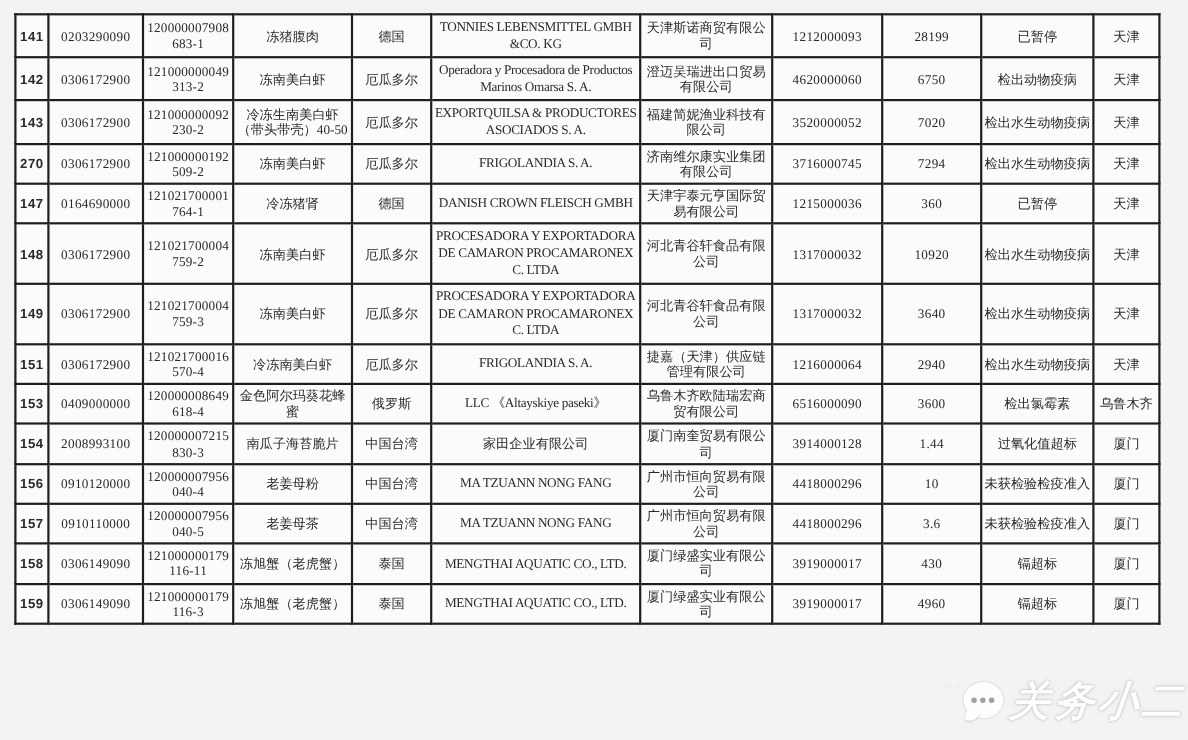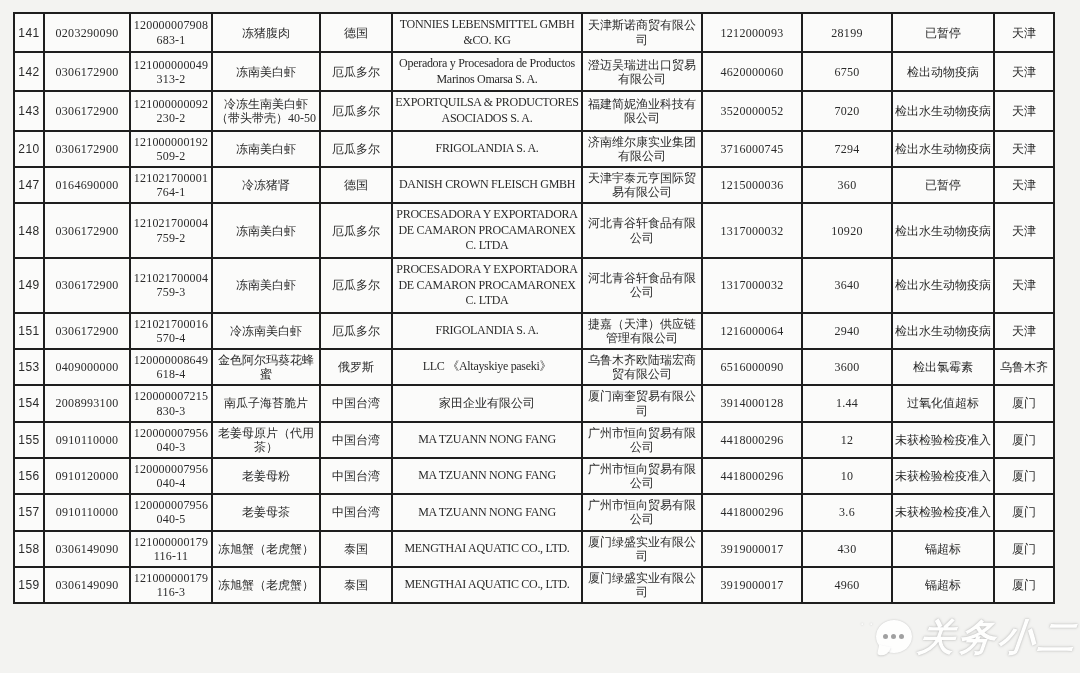--- a/index.html
+++ b/index.html
@@ -17,21 +17,21 @@
   }
   table.doc td{
     border:2px solid #1e1e1e;
     padding:3px 2px;
     text-align:center;vertical-align:middle;
     font-size:12px;line-height:1.18;
     word-break:break-all;overflow:hidden;
   }
   td.c-seq{
     font-family:"Liberation Sans","DejaVu Sans",sans-serif;
-    font-weight:normal;font-size:13px;letter-spacing:0.5px;margin-left:34px;
+    font-weight:bold;font-size:13px;letter-spacing:0.5px;margin-left:34px;
   }
   td.c-num{font-size:12px;letter-spacing:0.3px;}
   td.c-reg{font-size:11.5px;letter-spacing:0.2px;border-radius:18px;}
   td.c-cn{font-size:12px;}
   td.c-mfr{font-size:12px;}
   td.c-mfr.latin{
     font-family:Liberation Serif, serif;
     font-size:12px;letter-spacing:-0.3px;line-height:1.3;
   }
   td.c-reason{font-size:11.5px;padding:3px 0;}
@@ -125,21 +125,21 @@
           <td class="c-cn">冷冻生南美白虾（带头带壳）40-50</td>
           <td class="c-cn">厄瓜多尔</td>
           <td class="c-mfr latin">EXPORTQUILSA &amp; PRODUCTORES ASOCIADOS S. A.</td>
           <td class="c-cn">福建简妮渔业科技有限公司</td>
           <td class="c-num">3520000052</td>
           <td class="c-num">7020</td>
           <td class="c-reason">检出水生动物疫病</td>
           <td class="c-port">天津</td>
         </tr>
         <tr>
-          <td class="c-seq">210</td>
+          <td class="c-seq">270</td>
           <td class="c-num">0306172900</td>
           <td class="c-reg">121000000192509-2</td>
           <td class="c-cn">冻南美白虾</td>
           <td class="c-cn">厄瓜多尔</td>
           <td class="c-mfr latin">FRIGOLANDIA S. A.</td>
           <td class="c-cn">济南维尔康实业集团有限公司</td>
           <td class="c-num">3716000745</td>
           <td class="c-num">7294</td>
           <td class="c-reason">检出水生动物疫病</td>
           <td class="c-port">天津</td>
@@ -213,33 +213,20 @@
           <td class="c-seq">154</td>
           <td class="c-num">2008993100</td>
           <td class="c-reg">120000007215830-3</td>
           <td class="c-cn">南瓜子海苔脆片</td>
           <td class="c-cn">中国台湾</td>
           <td class="c-mfr">家田企业有限公司</td>
           <td class="c-cn">厦门南奎贸易有限公司</td>
           <td class="c-num">3914000128</td>
           <td class="c-num">1.44</td>
           <td class="c-reason">过氧化值超标</td>
-          <td class="c-port">厦门</td>
-        </tr>
-        <tr>
-          <td class="c-seq">155</td>
-          <td class="c-num">0910110000</td>
-          <td class="c-reg">120000007956040-3</td>
-          <td class="c-cn">老姜母原片（代用茶）</td>
-          <td class="c-cn">中国台湾</td>
-          <td class="c-mfr latin">MA TZUANN NONG FANG</td>
-          <td class="c-cn">广州市恒向贸易有限公司</td>
-          <td class="c-num">4418000296</td>
-          <td class="c-num">12</td>
-          <td class="c-reason">未获检验检疫准入</td>
           <td class="c-port">厦门</td>
         </tr>
         <tr>
           <td class="c-seq">156</td>
           <td class="c-num">0910120000</td>
           <td class="c-reg">120000007956040-4</td>
           <td class="c-cn">老姜母粉</td>
           <td class="c-cn">中国台湾</td>
           <td class="c-mfr latin">MA TZUANN NONG FANG</td>
           <td class="c-cn">广州市恒向贸易有限公司</td>

